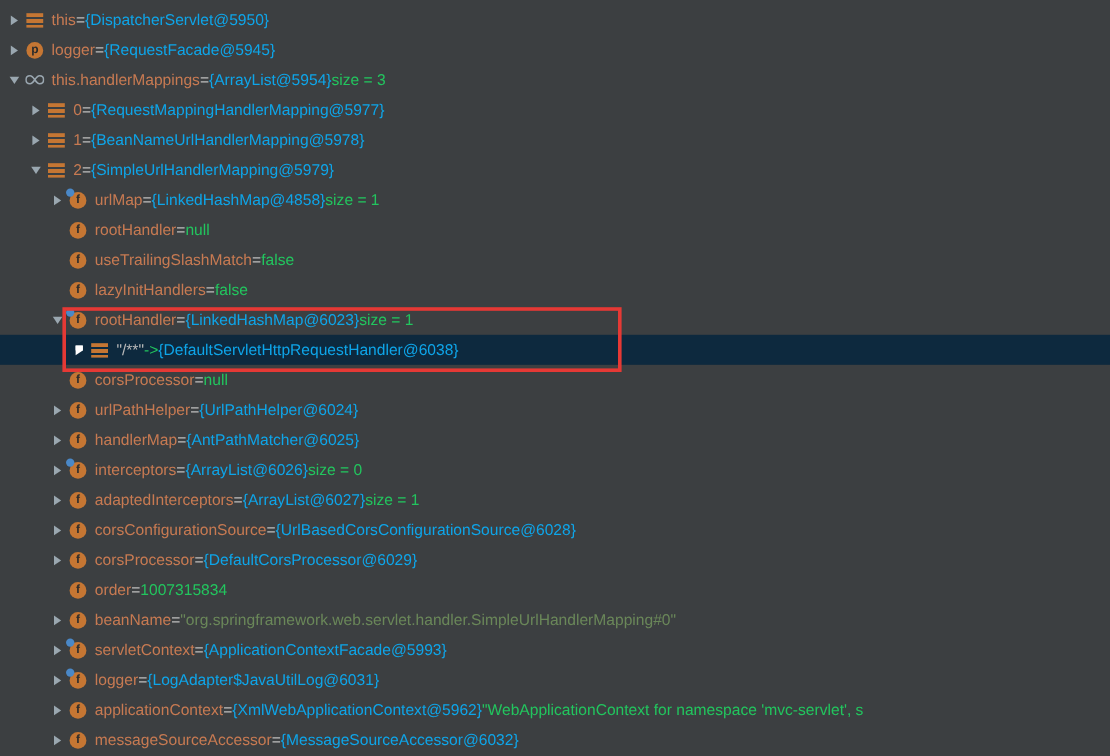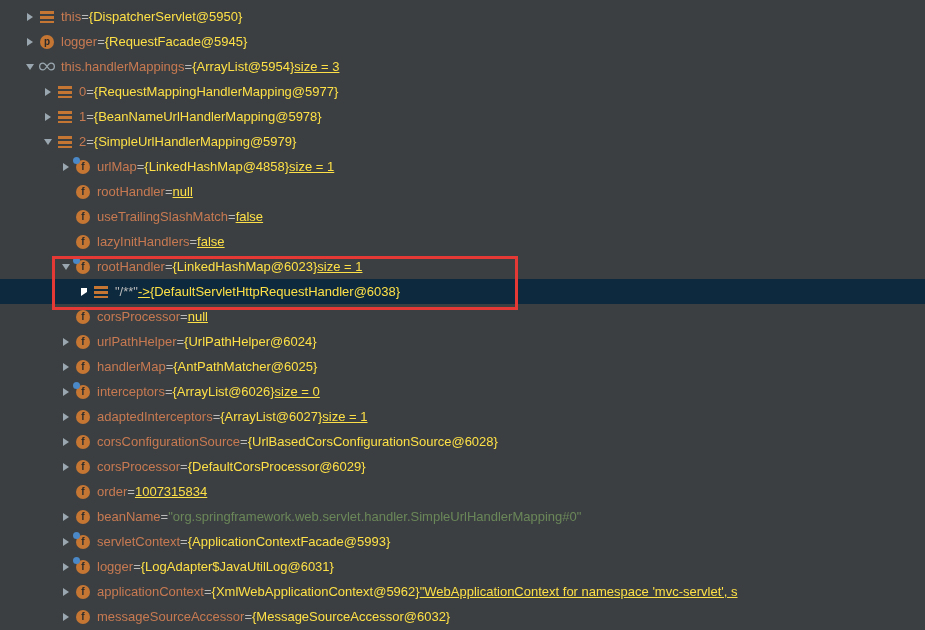--- a/index.html
+++ b/index.html
@@ -11,21 +11,21 @@
     color: #bbbbbb;
     width: 925px;
     height: 630px;
     overflow: hidden;
   }
   .tree { padding: 4px 0; }
   .row {
     display: flex;
     align-items: center;
     height: 25px;
-    padding-left: 23px;
+    padding-left: 5px;
     white-space: nowrap;
   }
   .row.selected { background: #0d293e; }
   .row.selected .arrow-box .tri { border-left-color: #fff; border-top-color:#fff; }
   .indent { display:inline-block; width:18px; flex-shrink:0;}
   .arrow-box {
     width: 14px; height: 14px;
     display: inline-flex; align-items:center; justify-content:center;
     flex-shrink:0; margin-right:2px;
     cursor: pointer;
@@ -67,22 +67,22 @@
     width:14px;height:14px;border-radius:50%;
     background:#c57633;color:#2b2b2b;font-weight:bold;
     font-size:10px;display:flex;align-items:center;justify-content:center;
   }
   .icon-f.super::before{
     content:"";position:absolute;left:-2px;top:-2px;
     width:7px;height:7px;border-radius:50%;background:#4a88c7;
   }
   .name { color:#c77a52; }
   .eq { color:#bbbbbb; }
-  .val-gray { color:#fde047; }
-  .val-light { color:#fde047;text-decoration:underline; }
+  .val-gray { color:#0ea5e9; }
+  .val-light { color:#22c55e; }
   .val-str { color:#6a8759; }
   .val-str-light {color:#bababa;}
   .highlight-box {
     position:absolute;
     border:3px solid #e53935;
     pointer-events:none;
     z-index:10;
   }
   .rows-wrap{position:relative;}
 </style>

